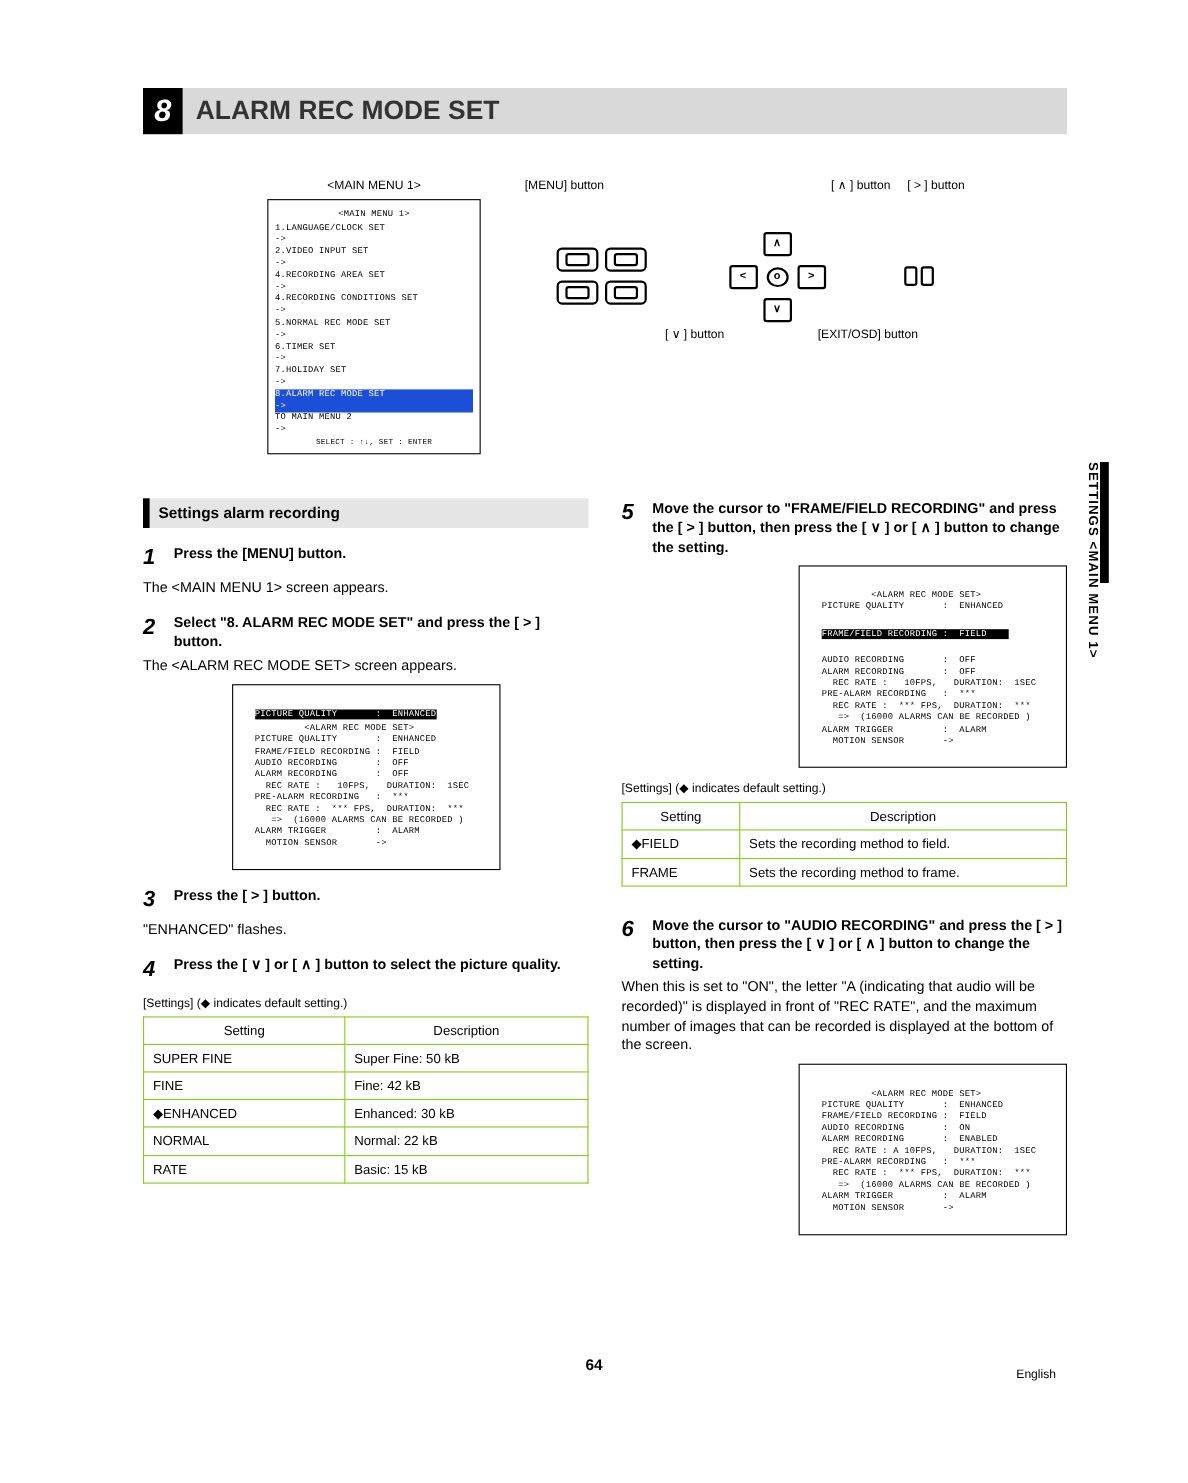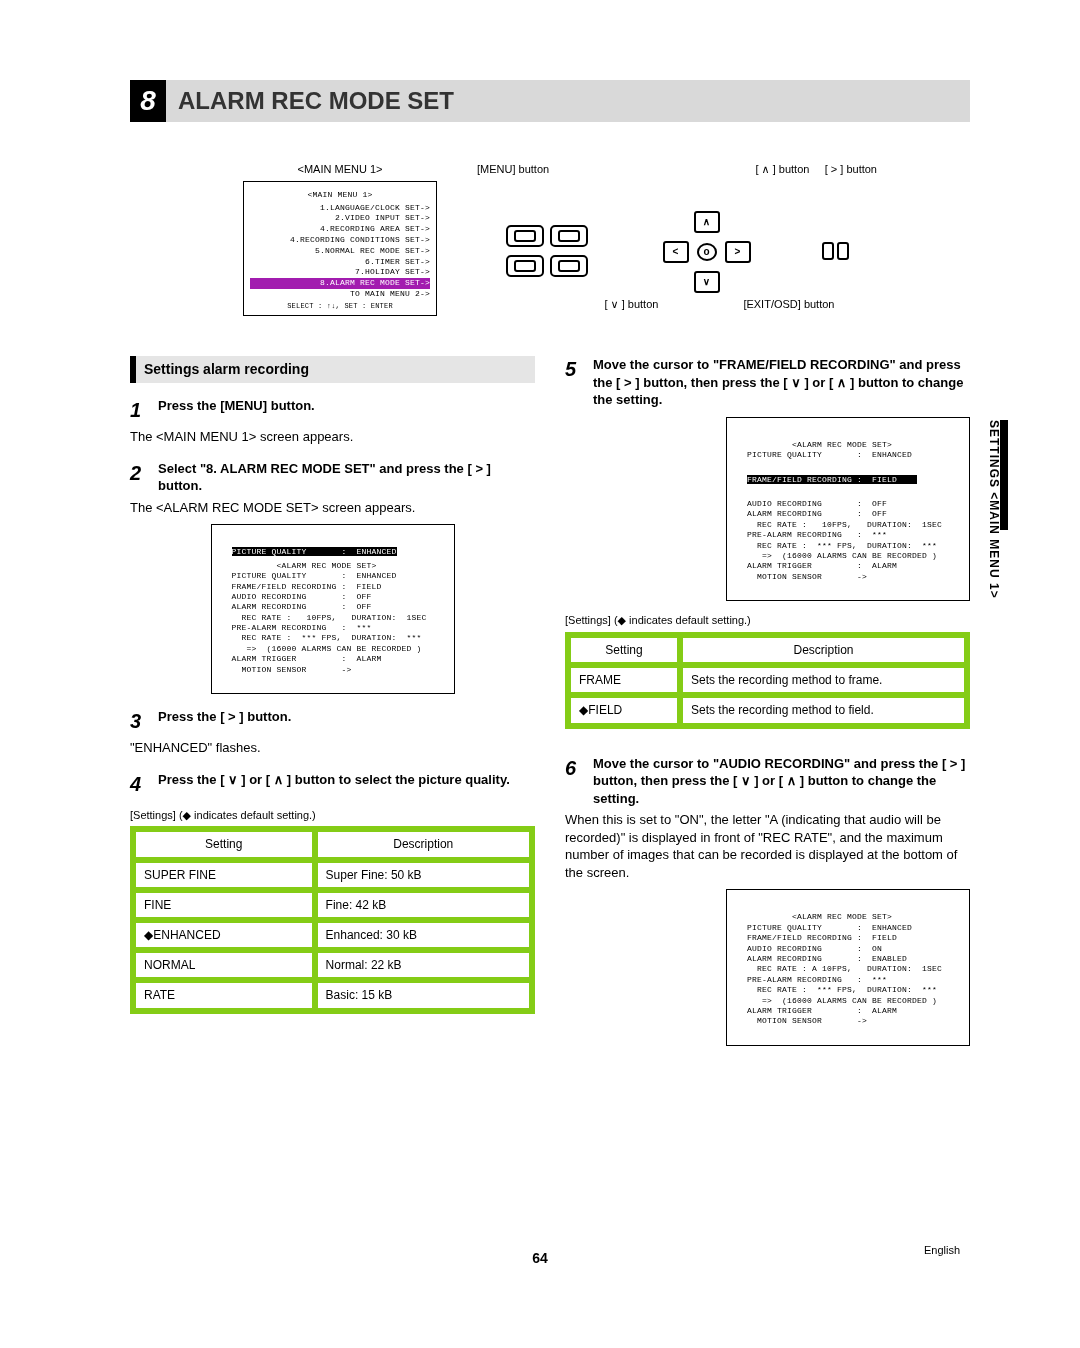--- a/index.html
+++ b/index.html
@@ -60,25 +60,26 @@
     line-height: 1.35;
     letter-spacing: 0.2px;
   }
   .menu-title {
     text-align: center;
     font-size: 8px;
     margin-bottom: 2px;
   }
   .menu-row {
     display: flex;
-    justify-content: flex-end;
+    justify-content: center;
     white-space: pre;
+    flex-direction: column;
   }
   .menu-row.inv {
-    background: #a21caf;
+    background: #1d4ed8;
     color: #fff;
   }
   .menu-foot {
     text-align: center;
     margin-top: 2px;
     font-size: 7px;
   }
   .menu-label {
     font-size: 11px;
     text-align: center;
@@ -172,21 +173,21 @@
     justify-content: center;
     margin: 8px 0 12px 0;
   }
   table.settings {
     border-collapse: collapse;
     width: 100%;
     font-size: 12px;
     margin-top: 4px;
   }
   table.settings th, table.settings td {
-    border: 6px solid #84cc16;
+    border: 1px solid #84cc16;
     padding: 4px 8px;
     text-align: left;
   }
   table.settings th {
     text-align: center;
     font-weight: normal;
   }
   .caption {
     font-size: 11px;
     margin-top: 10px;
@@ -198,21 +199,21 @@
     writing-mode: vertical-rl;
     font-weight: bold;
     font-size: 12px;
     letter-spacing: 1px;
   }
   .side-mark{
     position:absolute;right:72px;top:420px;width:8px;height:110px;background:#000;
   }
   .page-foot {
     position: absolute;
-    bottom: 80px;
+    bottom: 98px;
     left: 0;
     width: 100%;
     text-align: center;
     font-weight: bold;
     font-size: 14px;
   }
   .foot-right{
     position:absolute;bottom:90px;right:120px;font-size:11px;
   }
   pre.osd{
@@ -399,26 +400,26 @@
       </div>
 
       <div class="caption">[Settings] (◆ indicates default setting.)</div>
       <table class="settings">
         <tbody>
             <tr>
               <th style="width:90px;">Setting</th>
               <th>Description</th>
             </tr>
         <tr>
+              <td>◆FIELD</td>
+              <td>Sets the recording method to field.</td>
+            </tr>
+        <tr>
               <td>FRAME</td>
               <td>Sets the recording method to frame.</td>
-            </tr>
-        <tr>
-              <td>◆FIELD</td>
-              <td>Sets the recording method to field.</td>
             </tr>
       </tbody>
         </table>
 
       <div class="step" style="margin-top:26px;">
         <div class="step-num">6</div>
         <div>
           <div class="step-head">Move the cursor to "AUDIO RECORDING" and press the [ &gt; ] button, then press the [ ∨ ] or [ ∧ ] button to change the setting.</div>
         </div>
       </div>

